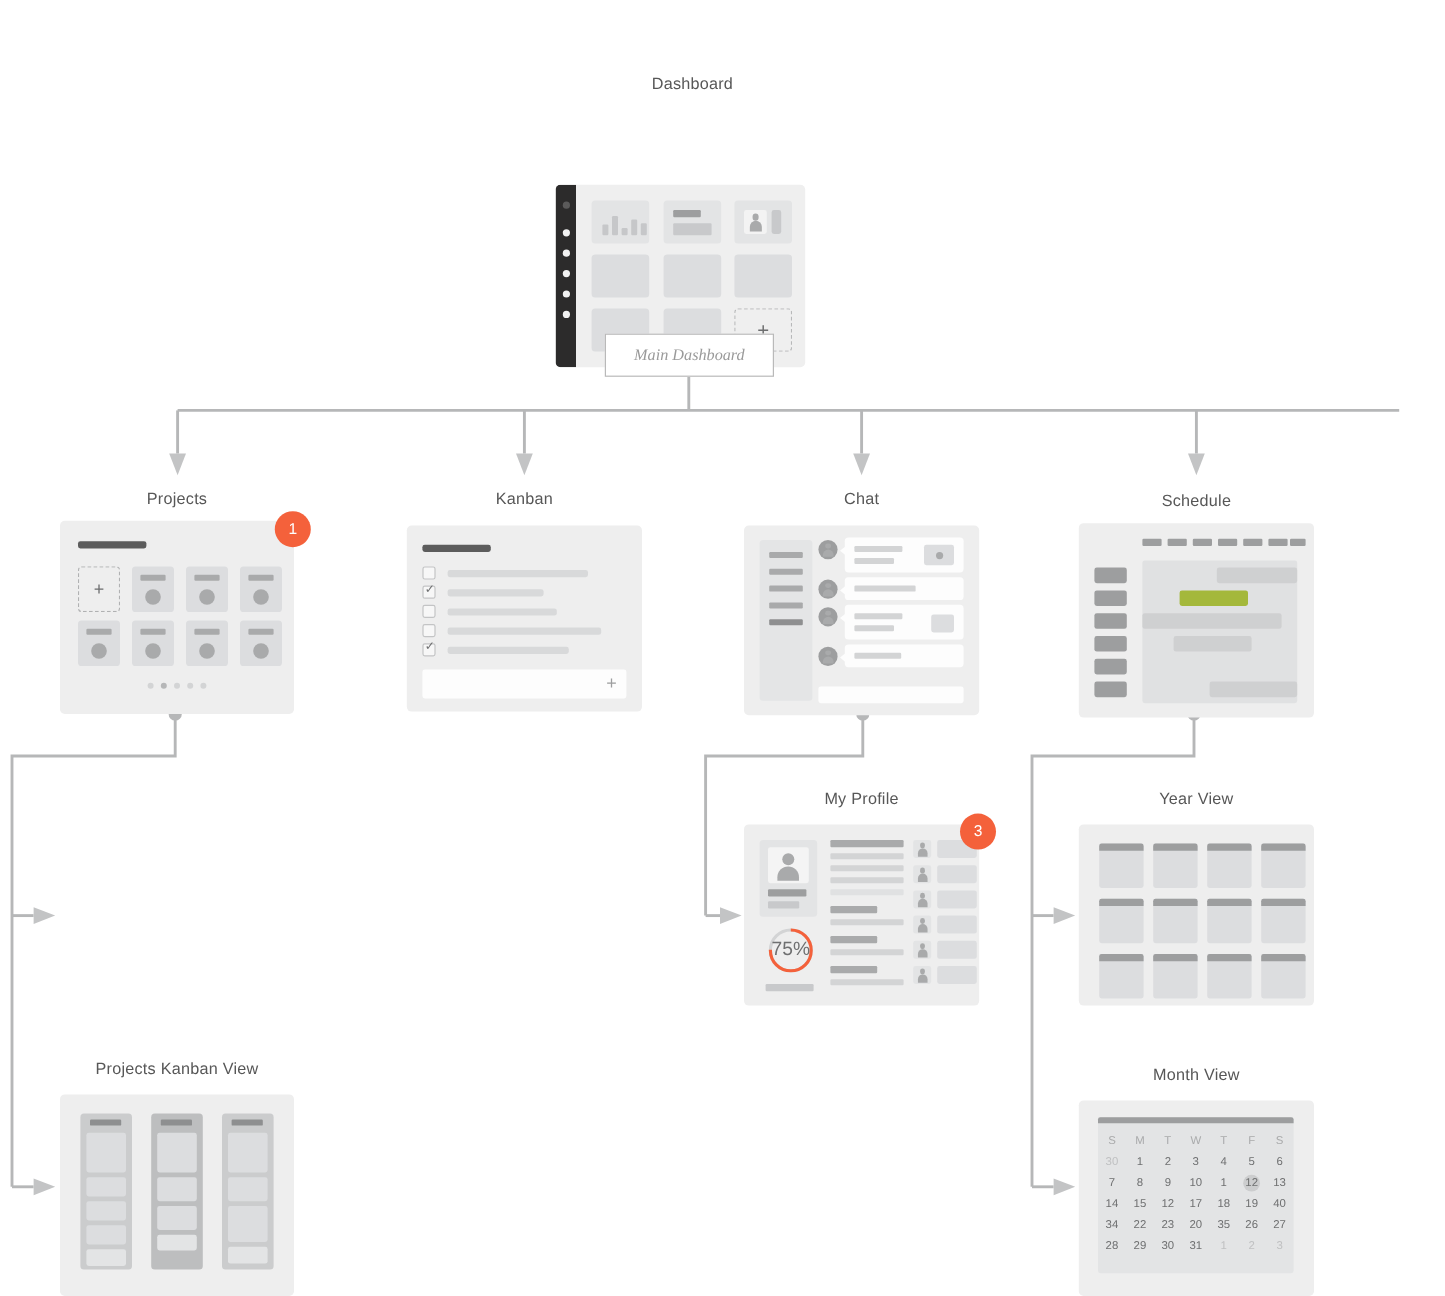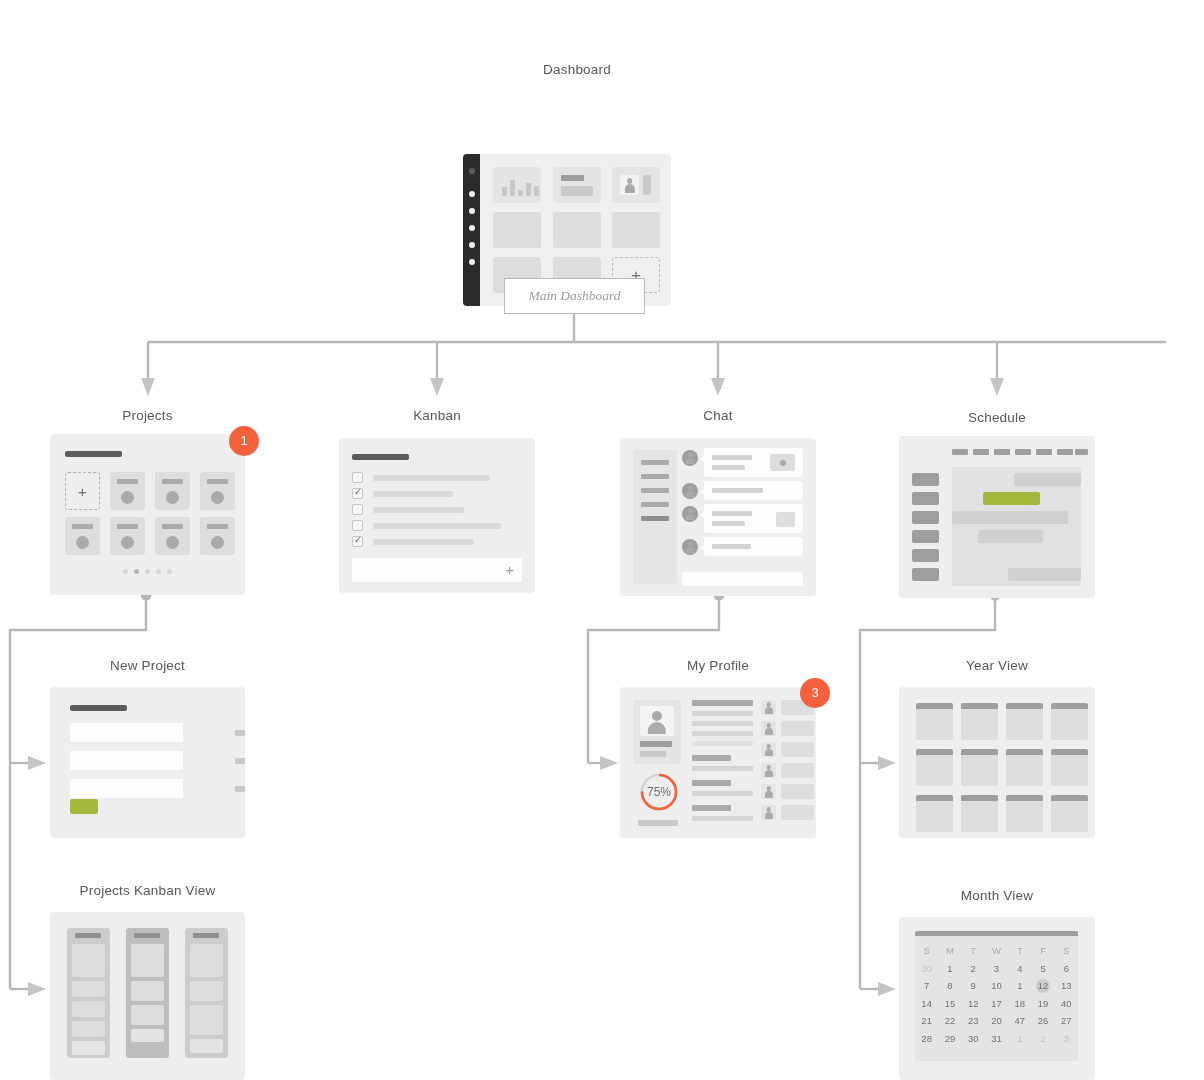--- a/index.html
+++ b/index.html
@@ -151,21 +151,21 @@
   
   #n-profile { left:620px; top:658px; width:196px; height:180px; }
   #n-profile .screen { top:29px; width:196px; height:151px; }
   #prof-card { position:absolute; left:13px; top:13px; width:48px; height:64px; background:#e3e4e5; border-radius:3px; }
   #prof-av { position:absolute; left:7px; top:6px; width:34px; height:30px; background:#f4f4f4; border-radius:2px; overflow:hidden; }
   .pline { position:absolute; border-radius:1px; }
   #donut { position:absolute; left:18px; top:84px; width:42px; height:42px; }
   #donut span {
     position:absolute; left:0; top:0; width:42px; height:42px;
     display:flex; align-items:center; justify-content:center;
-    font-size:12px; color:#6f7071;
+    font-size:16px; color:#6f7071;
   }
   .prow-ic {
     position:absolute; width:15px; height:15px; background:#e3e4e5; border-radius:2px; overflow:hidden;
   }
   .prow-bar { position:absolute; width:33px; height:15px; background:#dcdddf; border-radius:2px; }
 
   
   #n-yearview { left:899px; top:658px; width:196px; height:180px; }
   #n-yearview .screen { top:29px; width:196px; height:151px; }
   .ymon { position:absolute; width:37px; height:37px; background:#dcdddf; border-radius:2px; }
@@ -451,35 +451,20 @@
           </span>
       </div>
       <div class="bubble" style="left:84px; top:99px; width:99px; height:19px">
         <span class="bl" style="left:8px; top:7px; width:39px; height:5px"></span>
       </div>
 
       <div id="chat-input" placeholder=""></div>
     </div>
   </div>
 
-  <div class="node" id="n-newproject">
-    <div class="node-title">New Project</div>
-    <div class="screen">
-      <div class="headbar" style="left:20px; top:18px; width:57px; height:6px;"></div>
-
-      <div class="np-field" style="top:36px"></div>
-      <div class="np-lbl" style="top:43px; width:38px"></div>
-      <div class="np-field" style="top:64px"></div>
-      <div class="np-lbl" style="top:71px; width:43px"></div>
-      <div class="np-field" style="top:92px"></div>
-      <div class="np-lbl" style="top:99px; width:32px"></div>
-
-      <div id="np-submit"></div>
-    </div>
-  </div>
 
   <div class="node" id="n-profile">
     <div class="node-title">My Profile</div>
     <div class="badge" style="left:180px; top:20px">3</div>
     <div class="screen">
 
       <div id="prof-card">
         <div id="prof-av">
           <span class="person" style="width: 34px; height: 30px; position: relative;">
               <span style="position:absolute;left:50%;transform:translateX(-50%);top:4.8px;width:10.2px;height:10.2px;border-radius:50%;background:#a9aaab"></span>
@@ -625,25 +610,25 @@
             <div>1</div>
             <div class="today"><span>12</span></div>
             <div>13</div>
             <div>14</div>
             <div>15</div>
             <div>12</div>
             <div>17</div>
             <div>18</div>
             <div>19</div>
             <div>40</div>
-            <div>21</div>
+            <div>34</div>
             <div>22</div>
             <div>23</div>
             <div>20</div>
-            <div>47</div>
+            <div>35</div>
             <div>26</div>
             <div>27</div>
             <div>28</div>
             <div>29</div>
             <div>30</div>
             <div>31</div>
             <div class="muted">1</div>
             <div class="muted">2</div>
             <div class="muted">3</div>
           </div>

